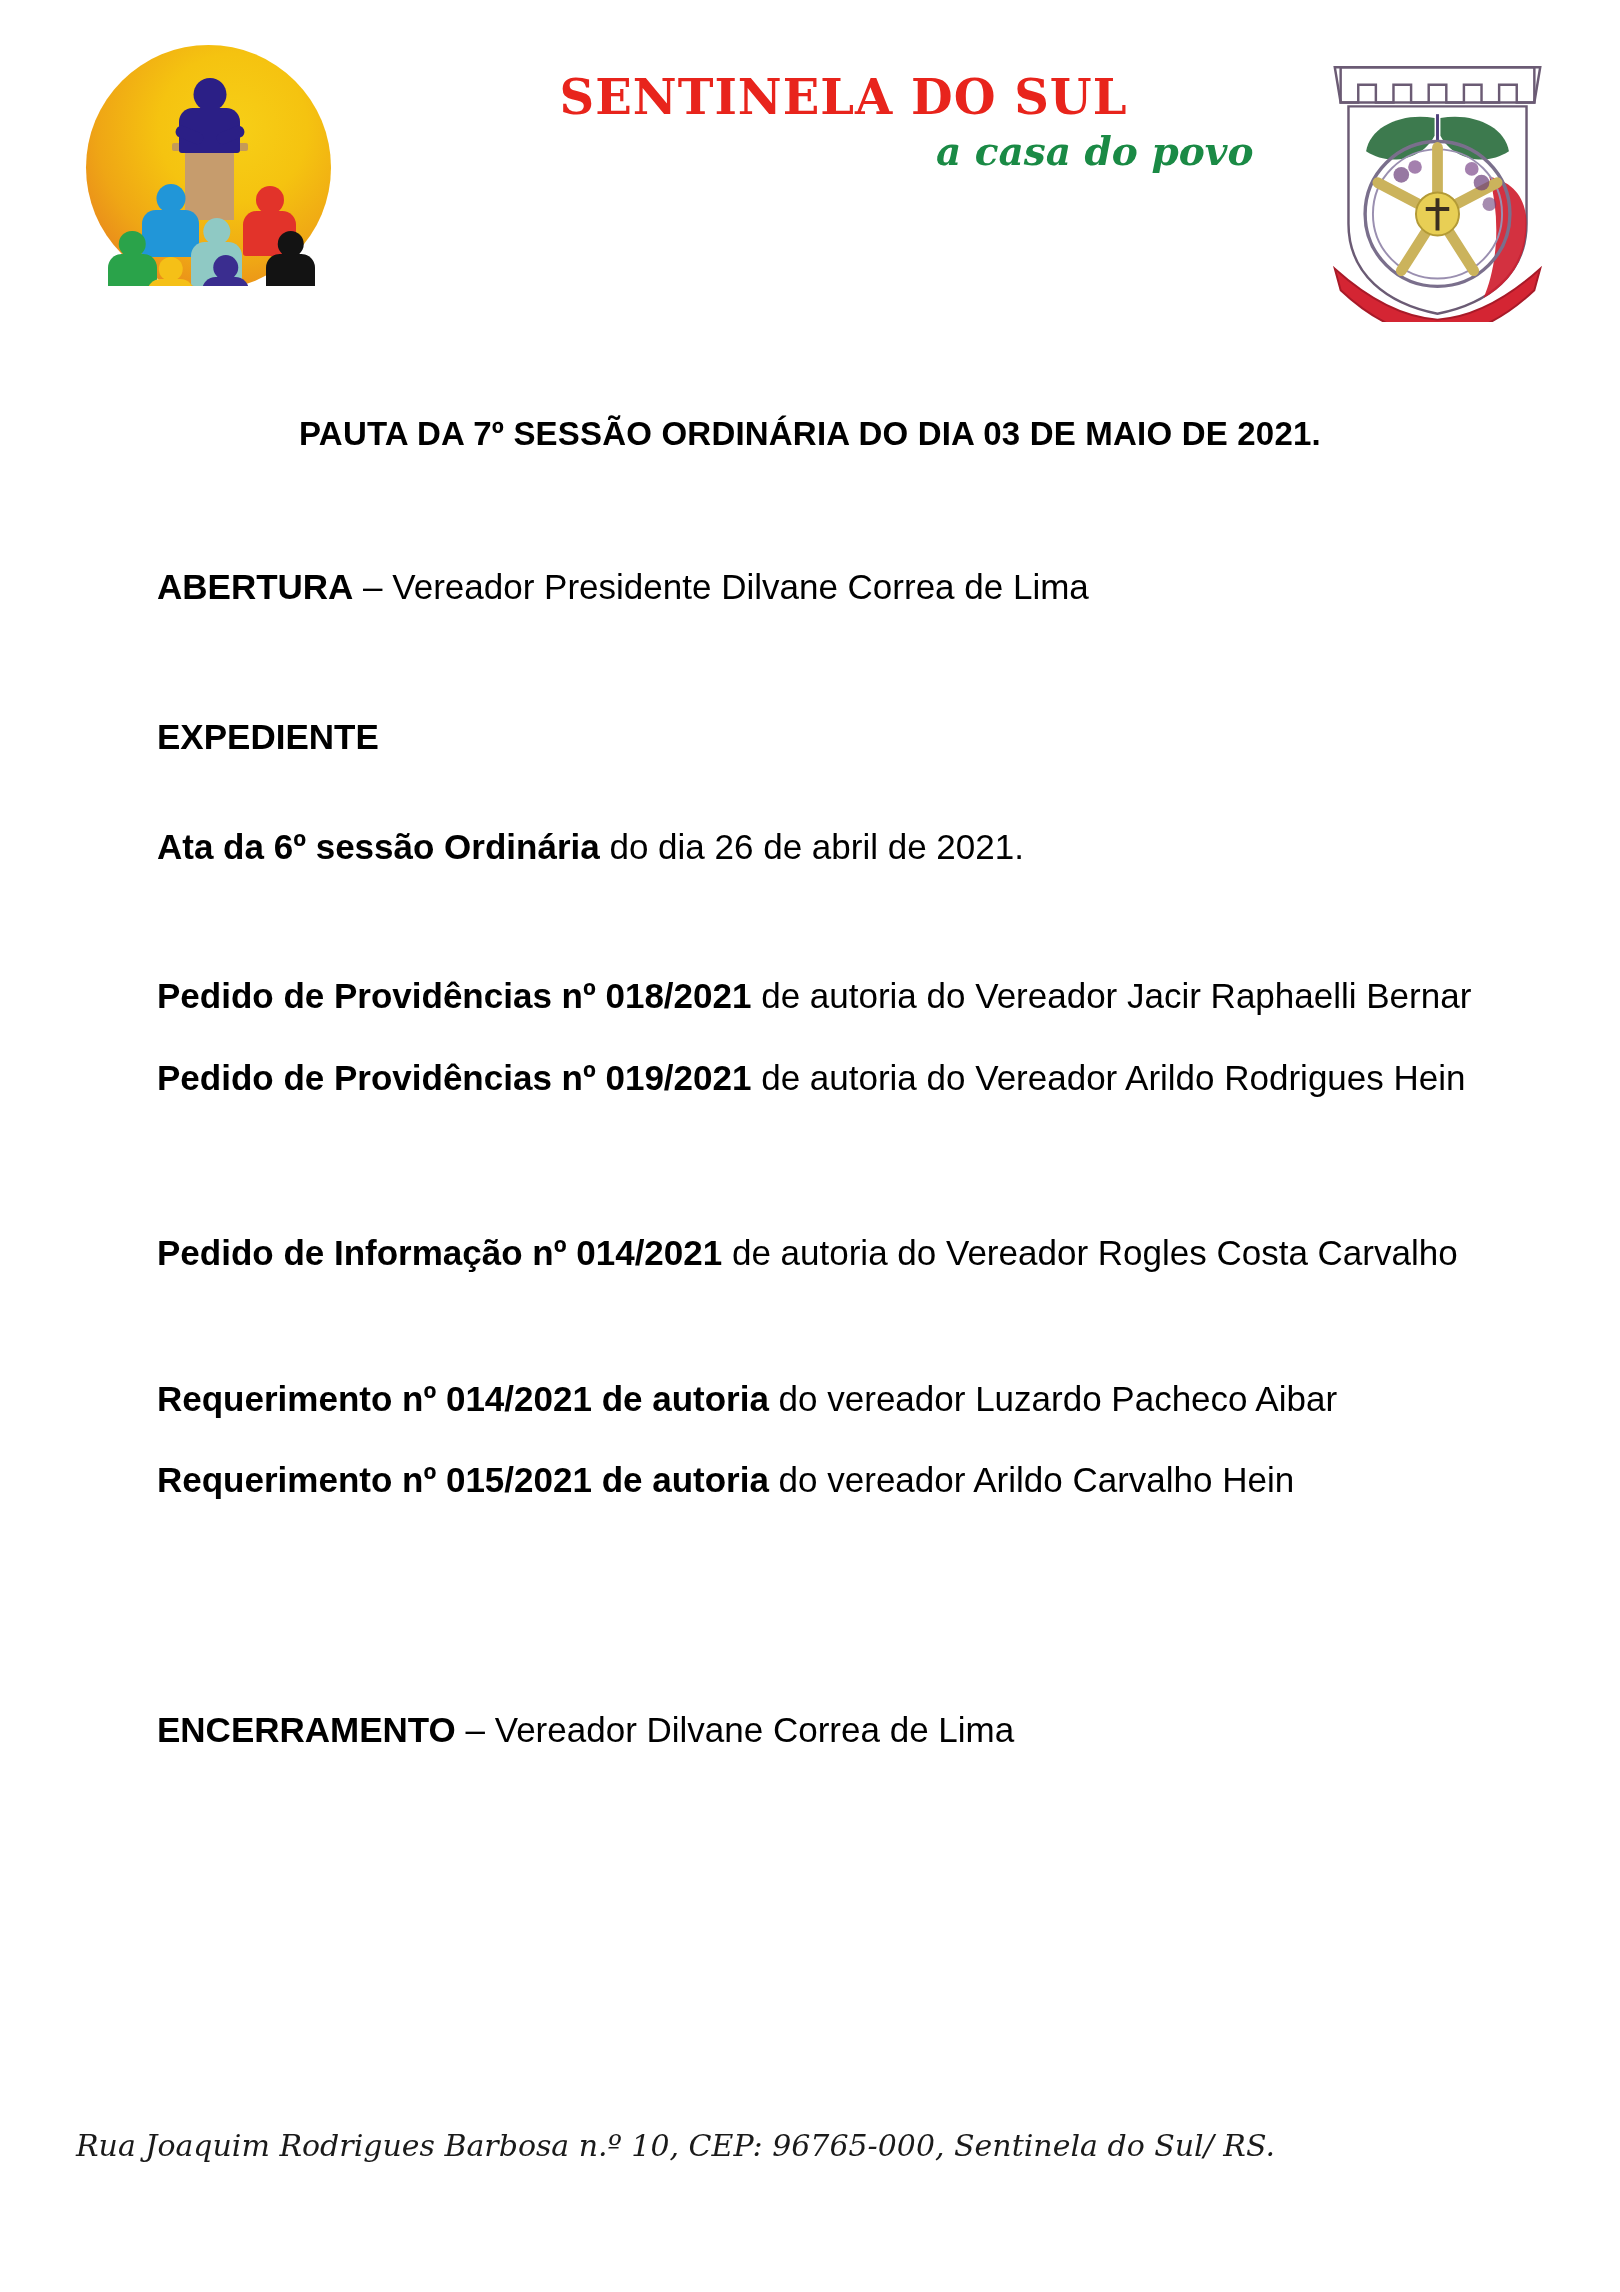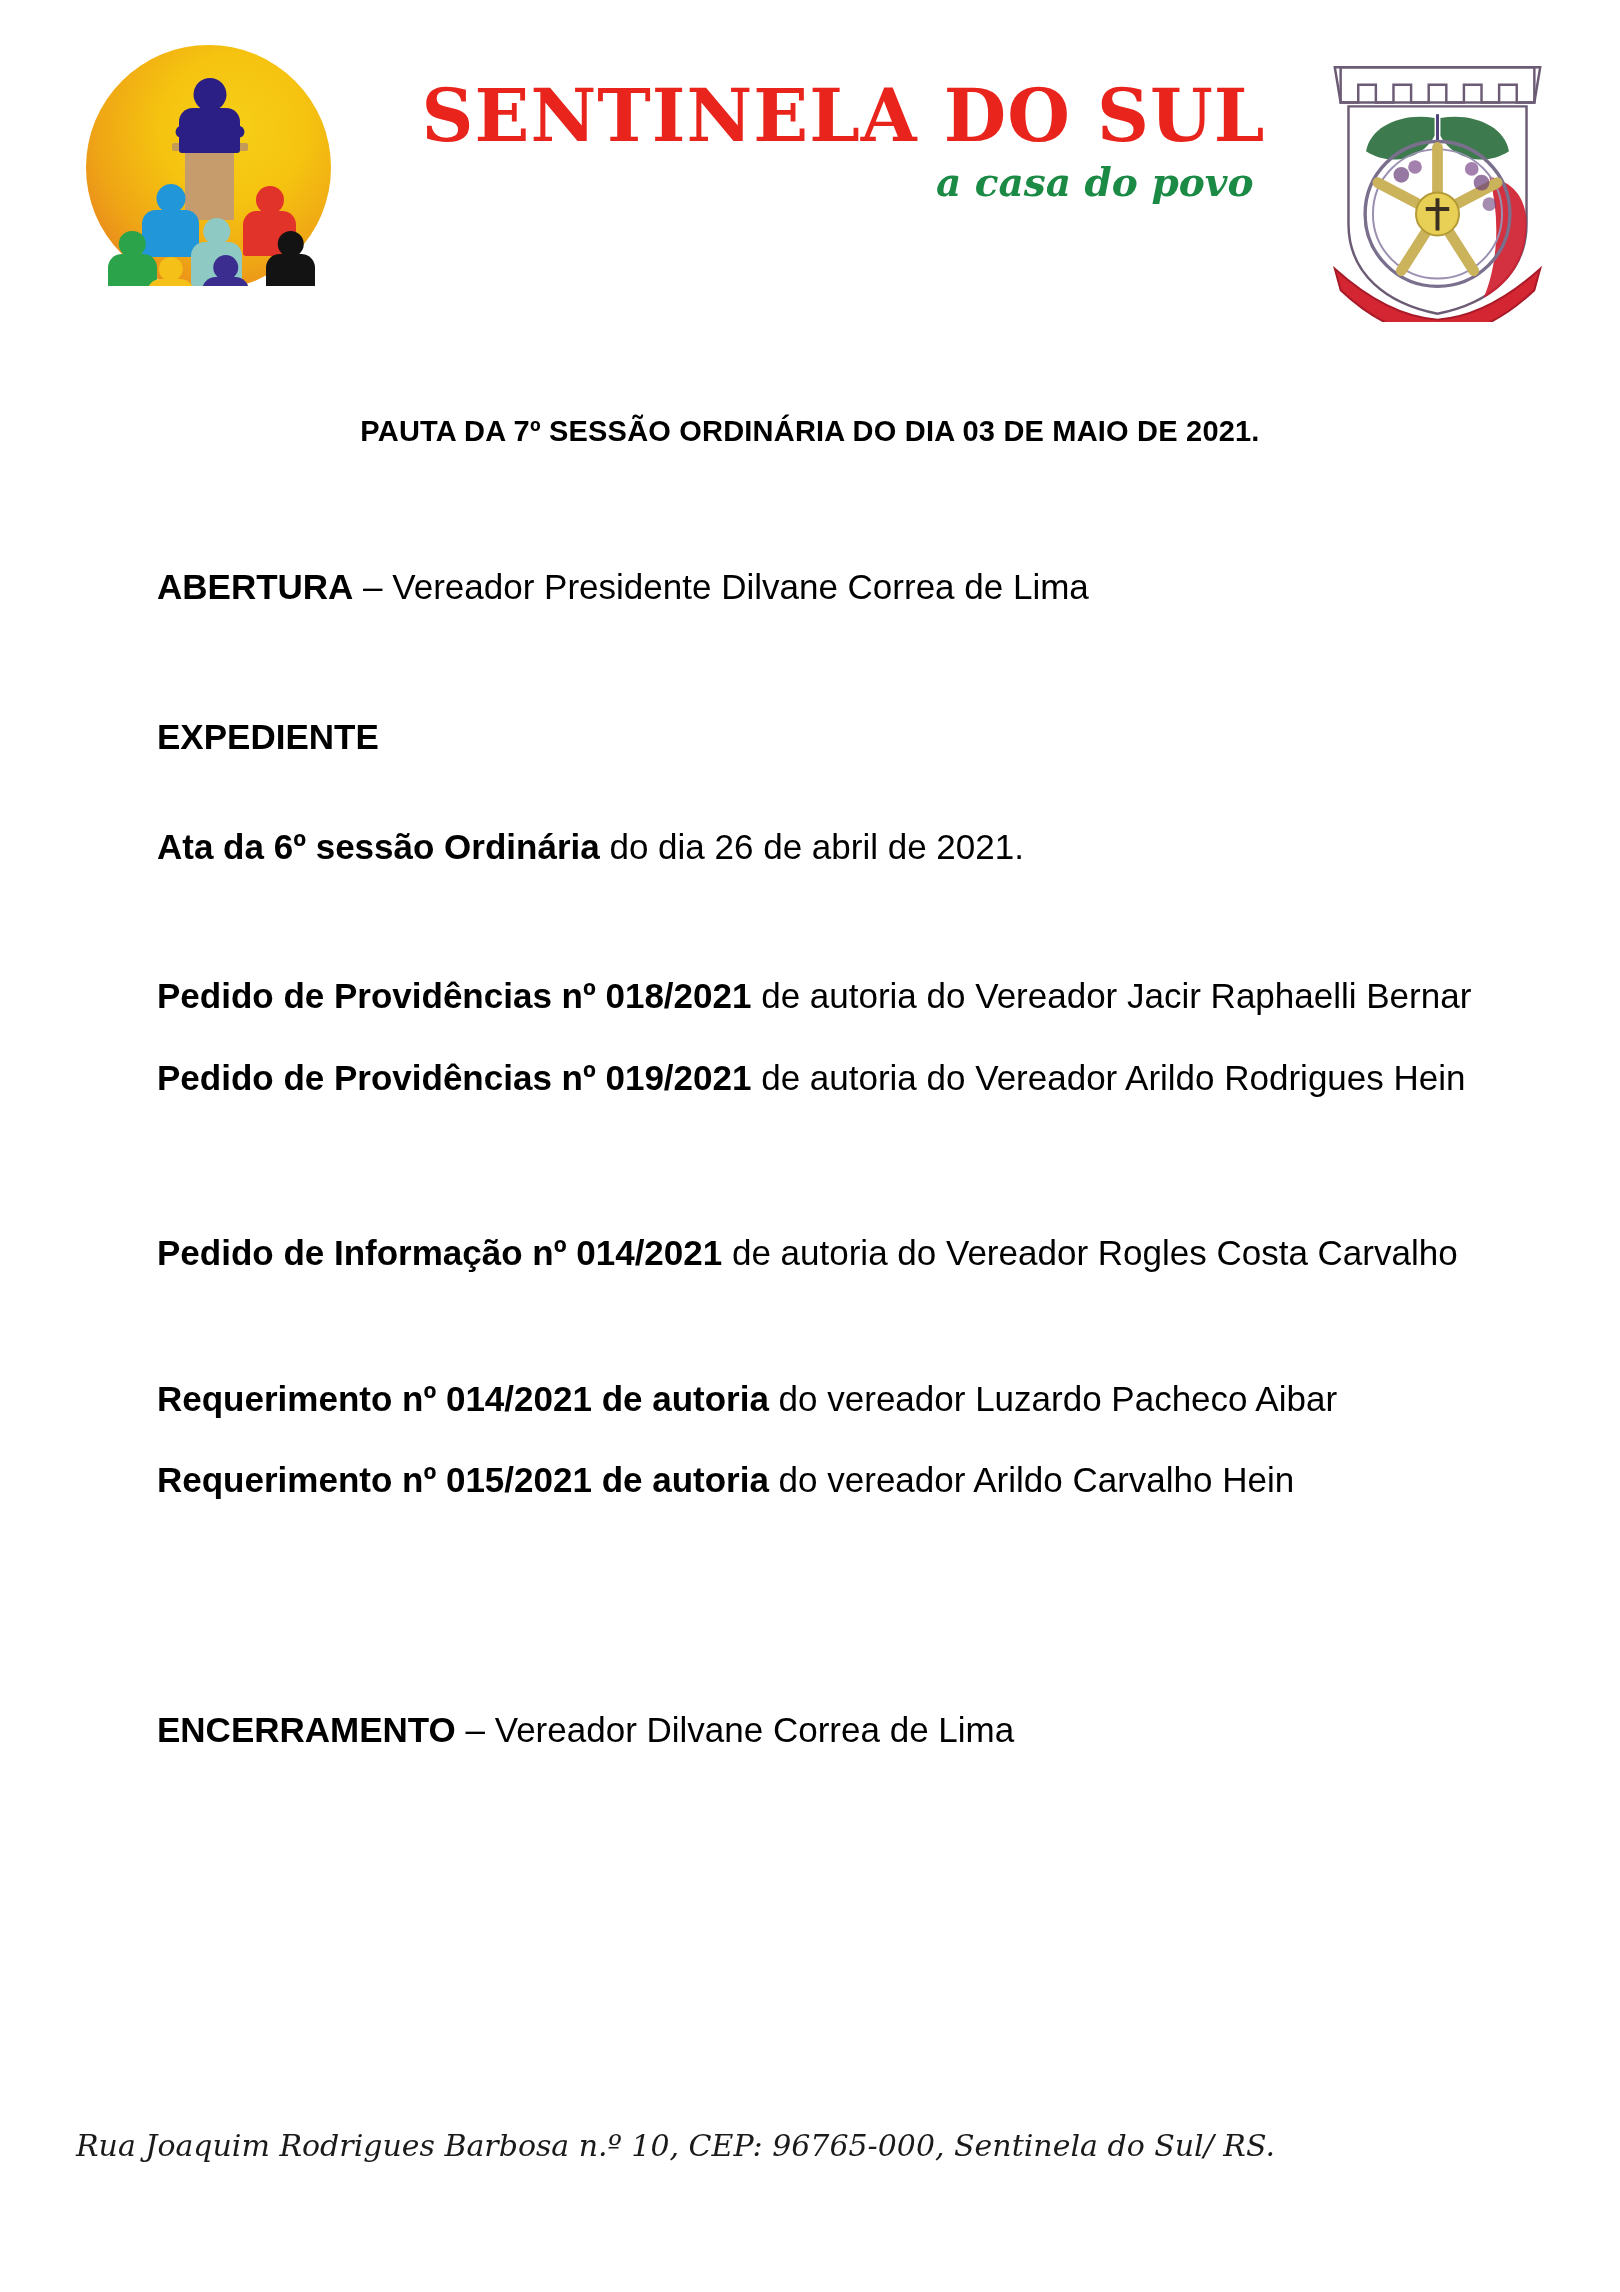--- a/index.html
+++ b/index.html
@@ -127,25 +127,25 @@
     font-weight: bold;
     font-size: 55px;
     letter-spacing: 2px;
     color: #d8281f;
     line-height: 1.05;
     white-space: nowrap;
   }
   .wm-line2 {
     font-family: "DejaVu Serif", serif;
     font-weight: bold;
-    font-size: 72px;
+    font-size: 48px;
     letter-spacing: 1px;
     color: #e8241c;
     line-height: 1.0;
-    margin-top: 11px;
+    margin-top: 4px;
     white-space: nowrap;
   }
   .wm-line3 {
     font-family: "DejaVu Serif", serif;
     font-weight: bold;
     font-style: italic;
     font-size: 39px;
     color: #1a8a45;
     line-height: 1.1;
     margin-top: 9.8px;
@@ -163,21 +163,21 @@
     height: 265px;
   }
 
   
   .page-title {
     position: absolute;
     left: 0;
     top: 415px;
     width: 1620px;
     text-align: center;
-    font-size: 29px;
+    font-size: 33px;
     font-weight: bold;
     letter-spacing: 0.2px;
   }
 
   .doc-line {
     position: absolute;
     left: 157px;
     width: 1353px;
     font-size: 35px;
     line-height: 1.22;

